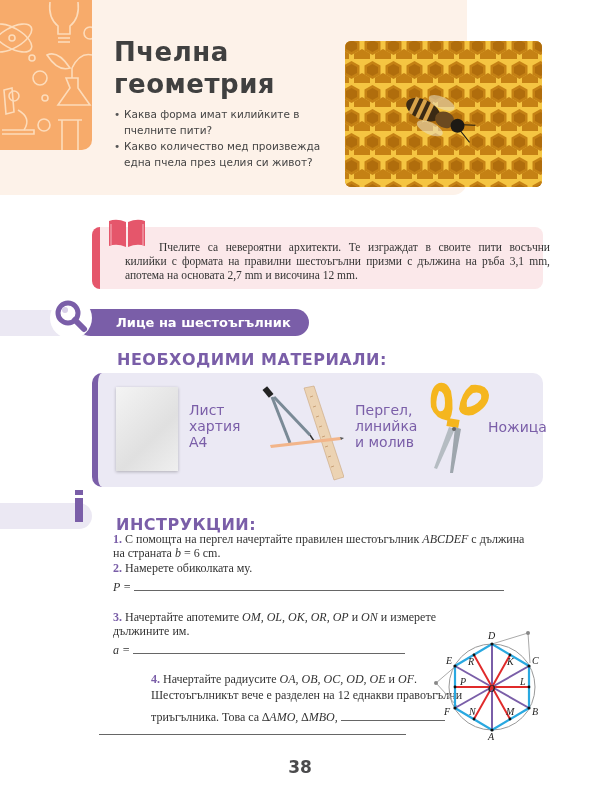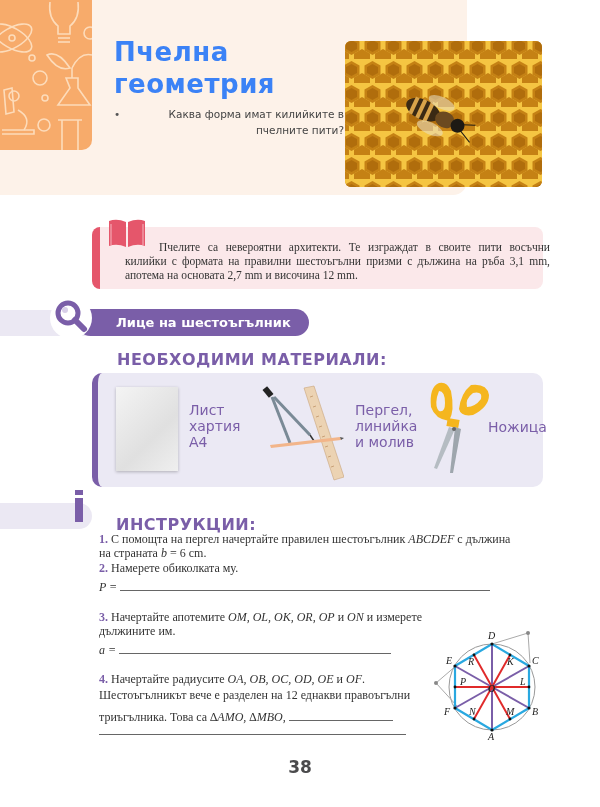--- a/index.html
+++ b/index.html
@@ -3,23 +3,23 @@
 <meta charset="utf-8">
 <style>
   * { box-sizing: border-box; margin: 0; padding: 0; }
   html, body { width: 600px; height: 807px; background: #ffffff; overflow: hidden; }
   body { position: relative; font-family: "DejaVu Sans", sans-serif; color: #333; }
 
   .header-bg { position: absolute; left: 0; top: 0; width: 467px; height: 195px; background: #fdf2e9; border-bottom-right-radius: 14px; }
   .orange-panel { position: absolute; left: 0; top: 0; width: 92px; height: 150px; background: #f7ab6b; border-bottom-right-radius: 10px; overflow: hidden; }
   .orange-panel svg { position: absolute; left: 0; top: 0; }
 
-  .title { position: absolute; left: 114px; top: 36px; font-family: "DejaVu Sans", sans-serif; font-weight: bold; font-size: 26px; line-height: 32px; color: #3b82f6; letter-spacing: 0.5px; }
+  .title { position: absolute; left: 114px; top: 36px; font-family: "DejaVu Sans", sans-serif; font-weight: bold; font-size: 26px; line-height: 32px; color: #404040; letter-spacing: 0.5px; }
   .questions { position: absolute; left: 114px; top: 106px; width: 230px; list-style: none; font-size: 10.5px; line-height: 16px; color: #444; }
-  .questions li { position: relative; padding-left: 10px; text-align: right; }
+  .questions li { position: relative; padding-left: 10px; }
   .questions li::before { content: "•"; position: absolute; left: 0; top: 0; color: #555; }
 
   .honey-img { position: absolute; left: 345px; top: 41px; width: 197px; height: 146px; border-radius: 6px; overflow: hidden; background: #c98a1c; }
 
   .info-box { position: absolute; left: 92px; top: 227px; width: 451px; height: 62px; background: #fbe8ea; border-radius: 8px; border-left: 8px solid #e5566b; }
   .book-icon { position: absolute; left: 107px; top: 218px; width: 40px; height: 30px; }
   .info-text { position: absolute; left: 113px; top: 240px; width: 425px; font-family: "Liberation Serif", serif; font-size: 11.5px; line-height: 14px; color: #333; text-align: justify; text-indent: 34px; margin-left: 12px; }
 
   .section-bar-bg { position: absolute; left: 0; top: 310px; width: 90px; height: 26px; background: #ebe8f3; }
   .section-pill { position: absolute; left: 77px; top: 309px; width: 232px; height: 27px; background: #7a5ea8; border-radius: 14px; }
@@ -29,21 +29,21 @@
 
   .materials-label { position: absolute; left: 117px; top: 350px; font-size: 16px; font-weight: bold; color: #7a5ea8; letter-spacing: 0.5px; }
   .materials-box { position: absolute; left: 92px; top: 373px; width: 451px; height: 114px; background: #ebe9f4; border-radius: 10px; border-left: 6px solid #7a5ea8; }
   .mat-label { position: absolute; font-size: 14px; line-height: 16px; color: #7a5ea8; }
   .paper { position: absolute; left: 116px; top: 387px; width: 62px; height: 84px; background: linear-gradient(135deg, #f4f4f4, #e0e0e0 60%, #efefef); box-shadow: 0 1px 3px rgba(0,0,0,0.25); }
 
   .instr-bar-bg { position: absolute; left: 0; top: 503px; width: 92px; height: 26px; background: #ebe8f3; border-radius: 0 13px 13px 0; }
   .info-i { position: absolute; left: 75px; top: 490px; width: 8px; height: 32px; }
   .instr-label { position: absolute; left: 116px; top: 515px; font-size: 16px; font-weight: bold; color: #7a5ea8; letter-spacing: 0.5px; }
 
-  .step { position: absolute; left: 99px; font-family: "Liberation Serif", serif; font-size: 12px; line-height: 14px; color: #333; }
+  .step { position: absolute; left: 113px; font-family: "Liberation Serif", serif; font-size: 12px; line-height: 14px; color: #333; }
   .step .num { color: #7a5ea8; font-weight: bold; }
   .step i { font-style: italic; }
   .blank { display: inline-block; border-bottom: 1.5px solid #666; vertical-align: baseline; height: 10px; }
 
   .hexagon { position: absolute; left: 424px; top: 620px; width: 130px; height: 120px; }
   .page-num { position: absolute; left: 300px; top: 757px; transform: translateX(-50%); font-size: 17px; font-weight: bold; color: #4a4a4c; }
 </style>
 </head>
 <body>
 
@@ -81,20 +81,21 @@
   </svg>
 </div>
 
 <div class="title">
   <div>Пчелна</div>
   <div>геометрия</div>
 </div>
 
 <ul class="questions">
   <li>Каква форма имат килийките в пчелните пити?</li>
+  <li>Какво количество мед произвежда една пчела през целия си живот?</li>
 </ul>
 
 <div class="honey-img">
   <svg width="197" height="146" viewBox="0 0 197 146">
     <defs>
       <pattern id="hex" width="21" height="24" patternUnits="userSpaceOnUse" patternTransform="translate(-4,-6)">
         <rect width="21" height="24" fill="#f5c542"></rect>
         <polygon points="10.5,2 18.5,6.5 18.5,15.5 10.5,20 2.5,15.5 2.5,6.5" fill="#c58114"></polygon>
         <polygon points="10.5,5 16,8 16,14 10.5,17 5,14 5,8" fill="#b06d0c"></polygon>
         <polygon points="0,14 8,18.5 8,27.5 0,32 -8,27.5 -8,18.5" fill="#c58114"></polygon>
@@ -211,21 +212,21 @@
   <span class="num">3.</span>
   <span>Начертайте апотемите </span><i>OM, OL, OK, OR, OP</i><span> и </span><i>ON</i><span> и измерете</span><br>
   <span>дължините им.</span>
 </div>
 
 <div class="step" style="top:643px;">
   <i>a =</i>
   <span class="blank" style="width:272px;"></span>
 </div>
 
-<div class="step" style="top:671px; line-height:16px;">
+<div class="step" style="top:671px; line-height:16px;margin-left:38px;">
   <span class="num">4.</span>
   <span>Начертайте радиусите </span><i>OA, OB, OC, OD, OE</i><span> и </span><i>OF</i><span>.</span><br>
   <span>Шестоъгълникът вече е разделен на 12 еднакви правоъгълни</span><br>
   <span style="display:inline-block; margin-top:6px;"><span>триъгълника. Това са </span><i>∆AMO, ∆MBO,</i> <span class="blank" style="width:104px;"></span></span>
 </div>
 <span class="blank" style="position:absolute; left:99px; top:725px; width:307px;"></span>
 
 <svg class="hexagon" viewBox="0 0 130 120">
   <g font-family="Liberation Serif, serif" font-style="italic" font-size="10" fill="#222">
     <circle cx="68" cy="67" r="43" fill="none" stroke="#999" stroke-width="1"></circle>

